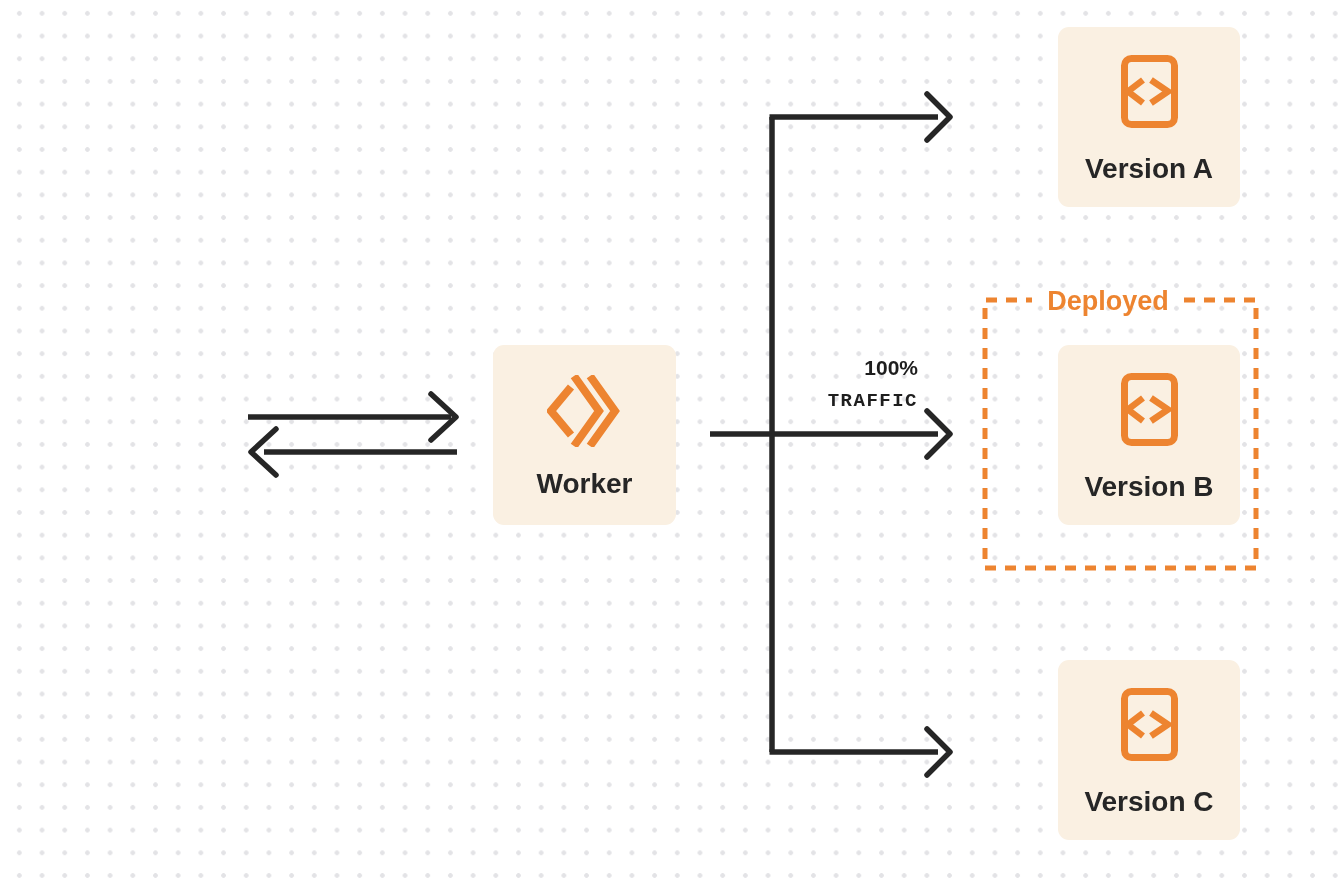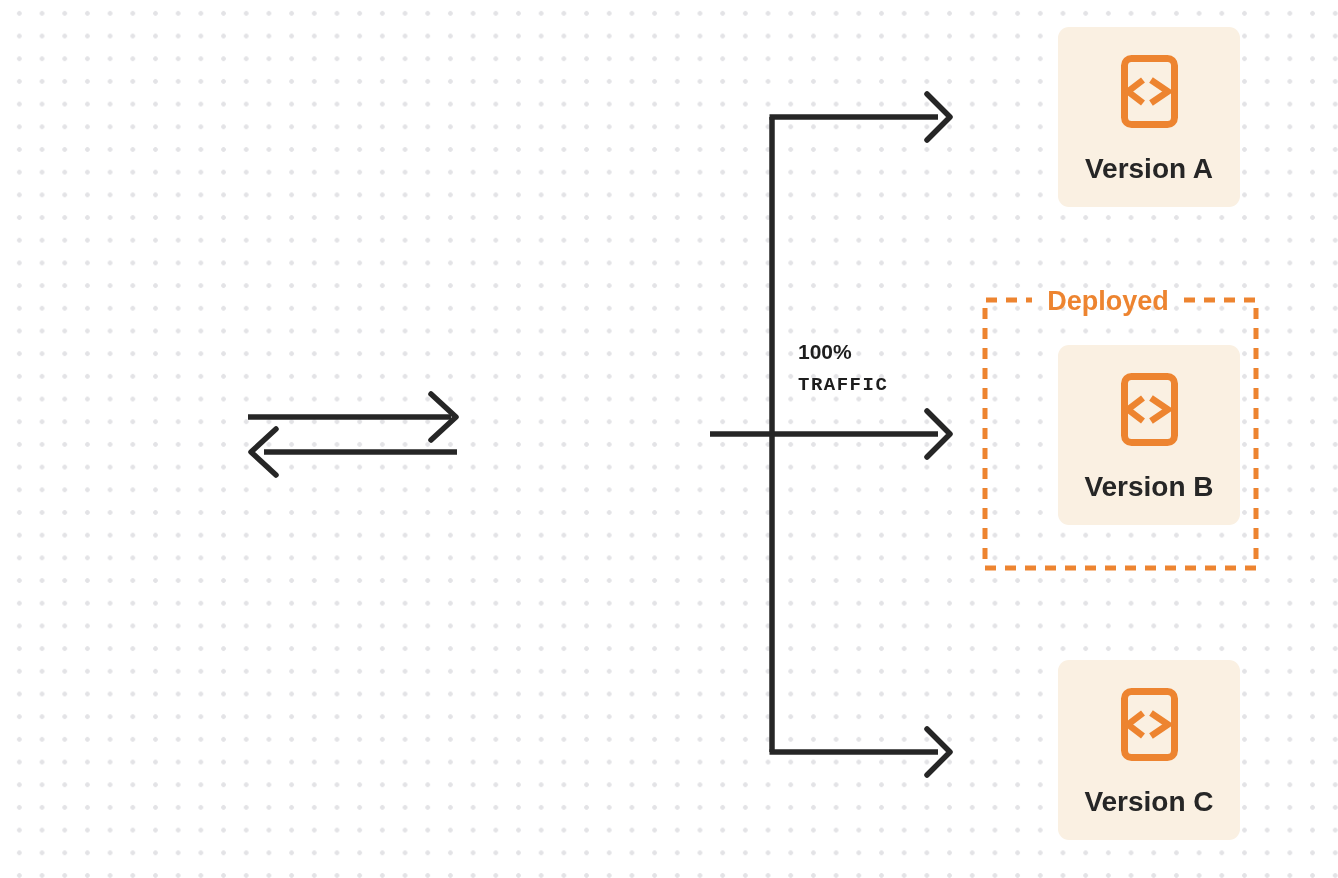--- a/index.html
+++ b/index.html
@@ -61,22 +61,22 @@
   .code-icon{width:57px;height:73px;display:block;}
   .code-icon rect{fill:none;stroke:var(--accent-orange);stroke-width:7;}
   .code-icon path{fill:none;stroke:var(--accent-orange);stroke-width:6.5;stroke-linecap:butt;stroke-linejoin:miter;}
 
   .deployed-label{
     position:absolute;left:1032px;top:286px;width:152px;
     text-align:center;font-weight:700;font-size:27px;
     color:var(--accent-orange);white-space:nowrap;
   }
   .traffic-label{
-    position:absolute;left:798px;top:340px;width:120px;
-    text-align:left;color:#1E1E1E;font-weight:700;
+    position:absolute;left:798px;top:356px;width:120px;
+    text-align:right;color:#1E1E1E;font-weight:700;
   }
   .traffic-line1{font-size:21px;line-height:24px;}
   .traffic-line2{font-size:19px;line-height:24px;letter-spacing:1.5px;margin-top:9px;font-family:Liberation Mono, monospace;}
 </style>
 </head>
 <body>
 
 <div class="canvas">
 
   <svg class="overlay" viewBox="0 0 1338 878" aria-hidden="true">
@@ -94,20 +94,28 @@
       <path class="arrow-line" d="M769.5 117 H938"></path>
       <path class="arrow-line" d="M769.5 752 H938"></path>
       <path class="arrow-head" d="M927 94 L950 117 L927 140"></path>
       <path class="arrow-head" d="M927 411 L950 434 L927 457"></path>
       <path class="arrow-head" d="M927 729 L950 752 L927 775"></path>
     </g>
     <path class="dashed-border" d="M1184 300 L1256 300 L1256 568 L985 568 L985 300 L1032 300"></path>
   </svg>
 
 
+  <div class="node worker-node">
+    <svg class="workers-logo" viewBox="0 0 76 72" aria-hidden="true">
+      <path d="M24 12 L4 36 L24 60"></path>
+      <path d="M27 1 L52 36 L27 71"></path>
+      <path d="M43 1 L68 36 L43 71"></path>
+    </svg>
+    <div class="node-label">Worker</div>
+  </div>
 
   <div class="node version-node version-a">
     <svg class="code-icon" viewBox="0 0 57 73" aria-hidden="true">
       <rect x="3.5" y="3.5" width="50" height="66" rx="7"></rect>
       <path d="M22 25 L7 36.5 L22 48"></path>
       <path d="M30 25 L47 36.5 L30 48"></path>
     </svg>
     <div class="node-label">Version A</div>
   </div>
 

